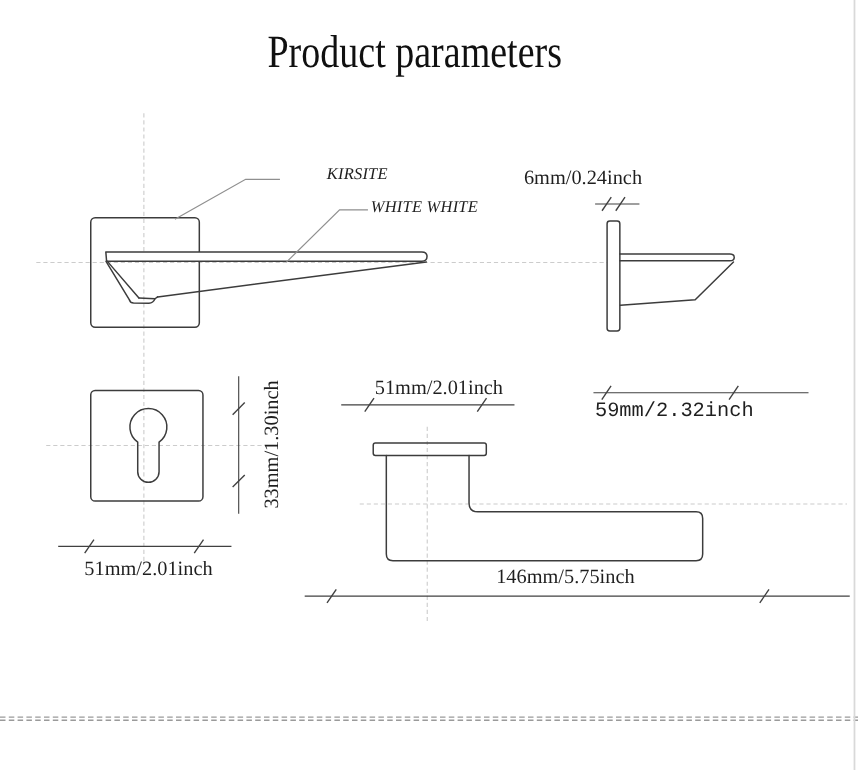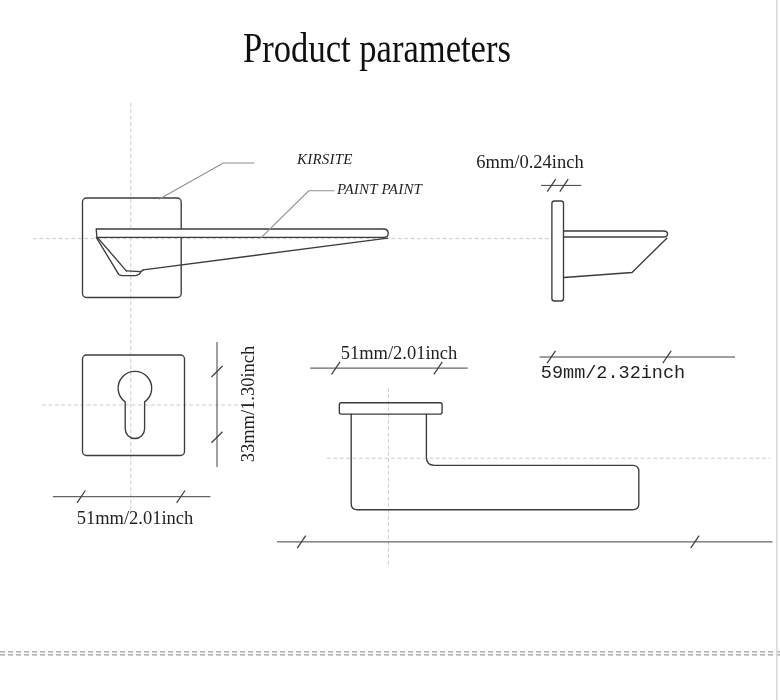--- a/index.html
+++ b/index.html
@@ -98,21 +98,22 @@
     <g>
       <line class="border-dash" x1="0" y1="651.9" x2="780" y2="651.9"></line>
       <line class="border-dash" x1="0" y1="654.8" x2="780" y2="654.8"></line>
     </g>
     <line class="edge" x1="776.8" y1="0" x2="776.8" y2="700"></line>
   </svg>
 
   <div class="txt title" style="left:377px;top:27px;transform:translateX(-50%) scaleX(0.823);">Product parameters</div>
 
   <div class="txt mat" style="left:257px;top:152px;margin-left:40px;">KIRSITE</div>
-  <div class="txt mat" style="left:337px;top:181.5px;">PAINT PAINT</div>
+  <div class="txt mat" style="left:337px;top:181.5px;">WHITE WHITE</div>
 
   <div class="txt dimtxt center" style="left:530px;top:152.6px;">6mm/0.24inch</div>
   <div class="txt dimtxt center" style="left:613px;top:364.7px;font-family:Liberation Mono, monospace;">59mm/2.32inch</div>
   <div class="txt dimtxt center" style="left:399px;top:343.8px;">51mm/2.01inch</div>
+  <div class="txt dimtxt center" style="left:514px;top:516.4px;">146mm/5.75inch</div>
   <div class="txt dimtxt center" style="left:135px;top:509.3px;">51mm/2.01inch</div>
   <div class="txt dimtxt" style="left:248px;top:403.5px;transform:translate(-50%,-50%) rotate(-90deg);">33mm/1.30inch</div>
 
 </div>
 
 </body></html>

